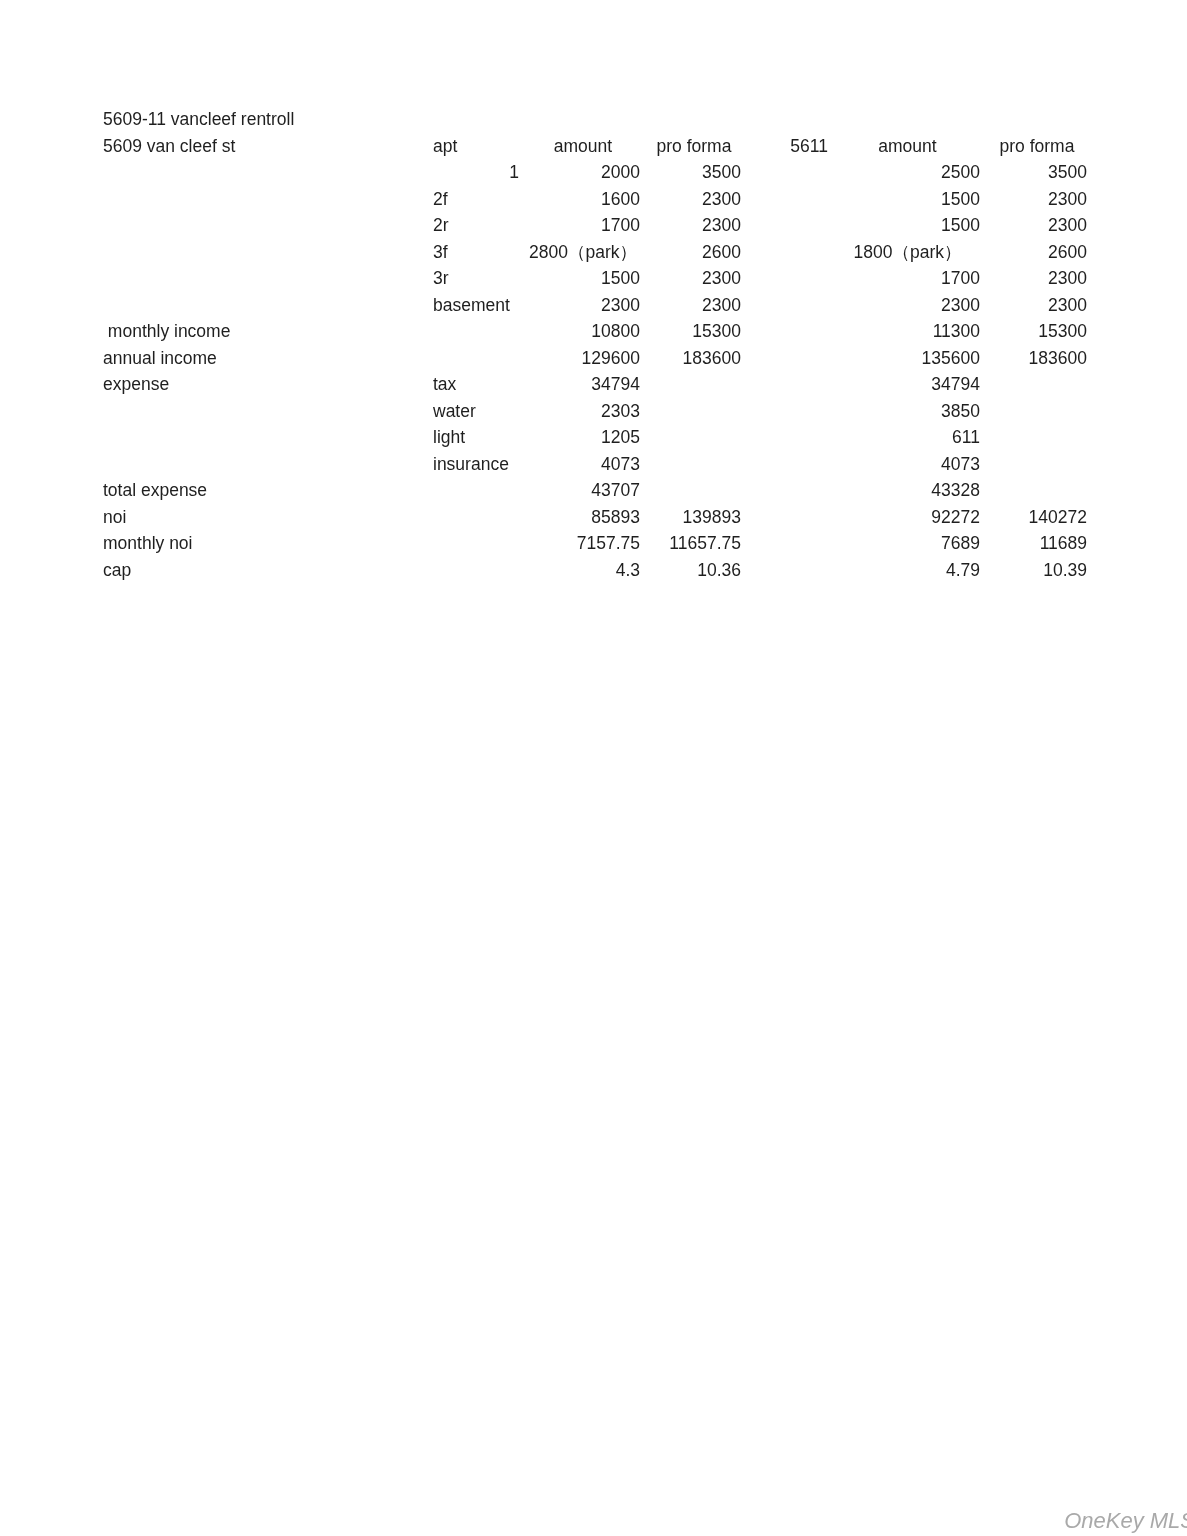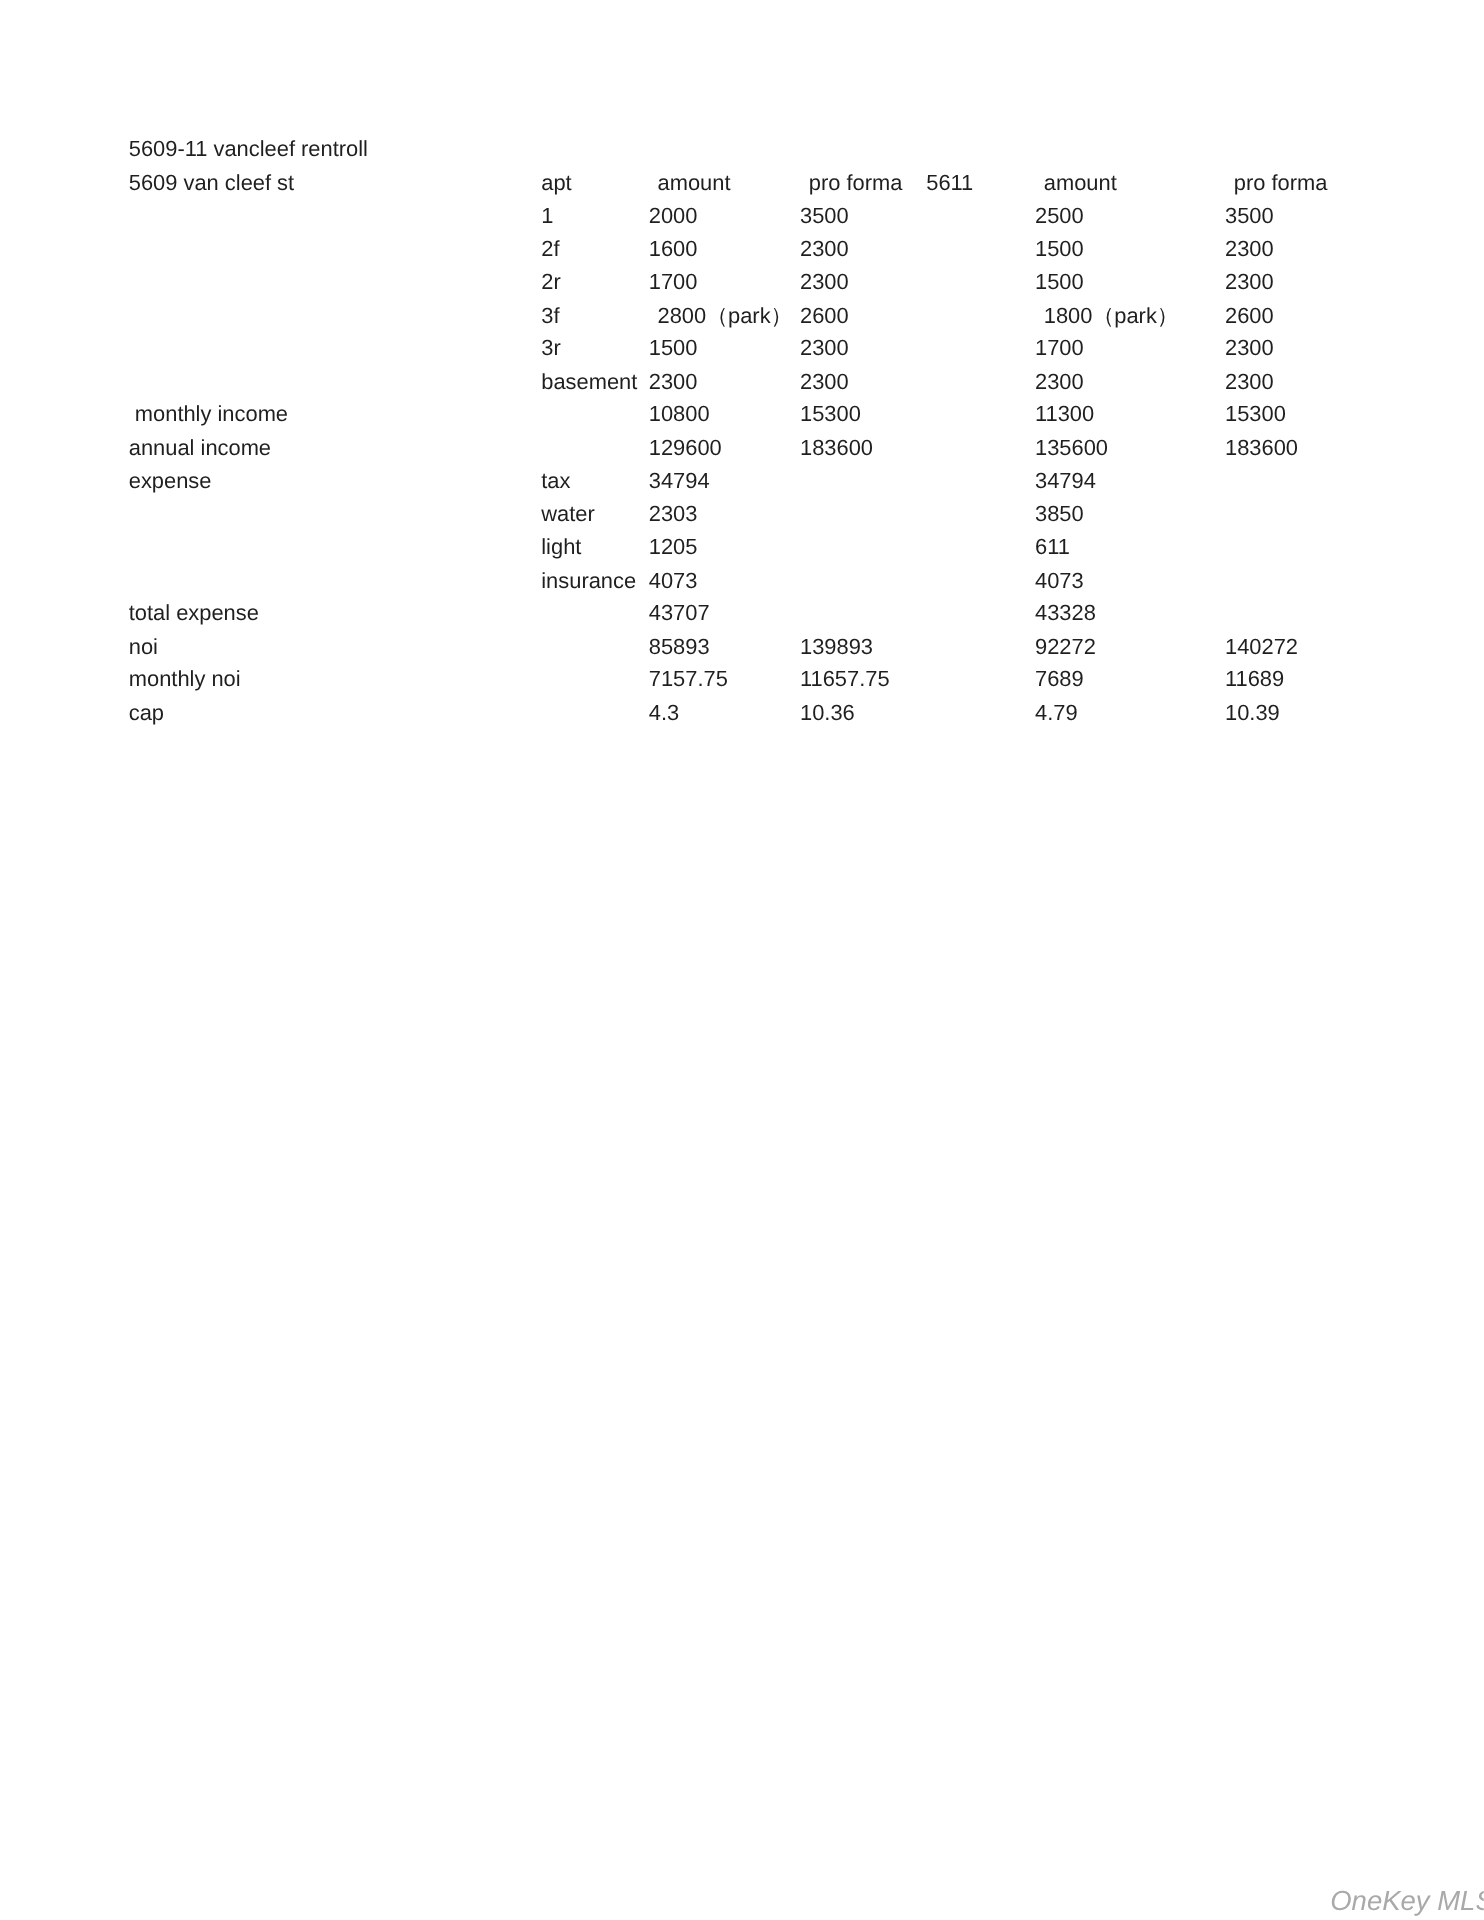--- a/index.html
+++ b/index.html
@@ -25,23 +25,23 @@
     height: 26.5px;
     padding: 0;
     font-size: 17.5px;
     line-height: 26.5px;
     white-space: pre;
     overflow: visible;
     text-align: left;
     vertical-align: middle;
     color: #1f1f1f;
   }
-  table.rentroll td.num { }
+  table.rentroll td.num { text-align: right; }
   
-  table.rentroll td:nth-child(n+3):not(.num) { padding-left: 7px; }
+  table.rentroll td:nth-child(n+3):not(.num) { padding-left: 7px; text-align: center; }
   .watermark {
     position: absolute;
     right: 5px;
     bottom: 2px;
     font-size: 22px;
     line-height: 26px;
     color: #a9a9a9;
     font-family: "Liberation Sans", sans-serif;
     font-style: italic;
   }

